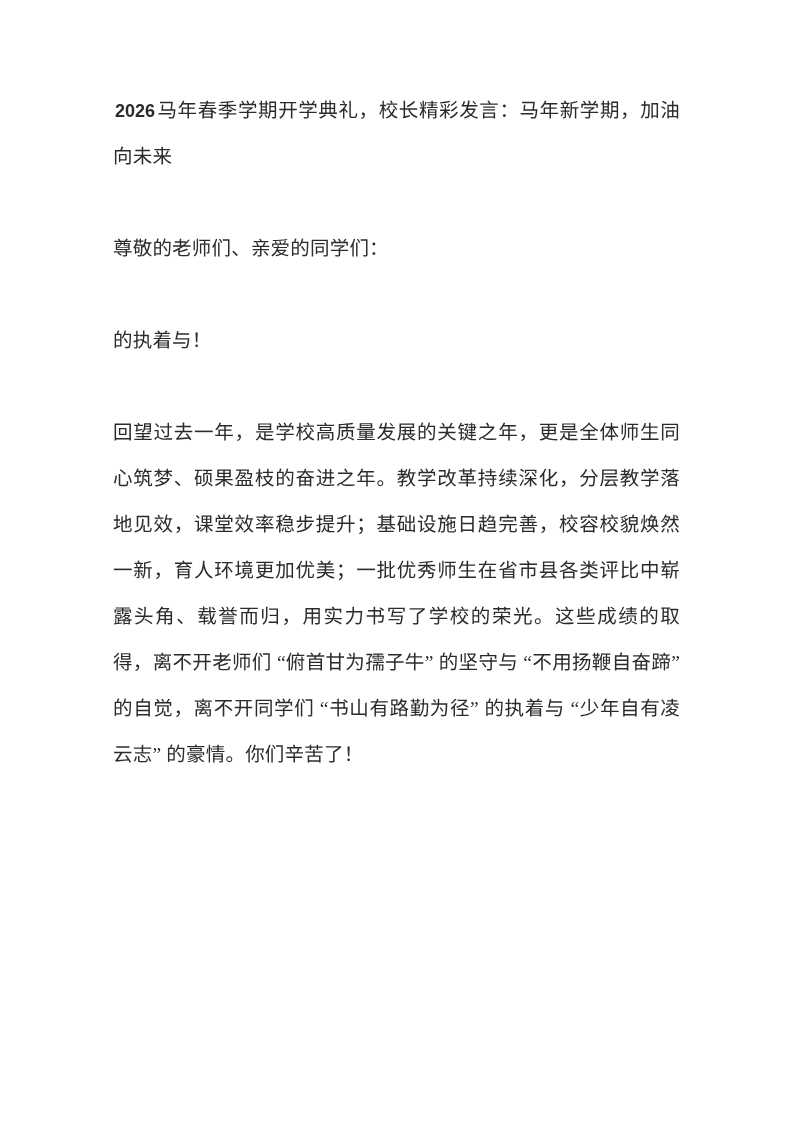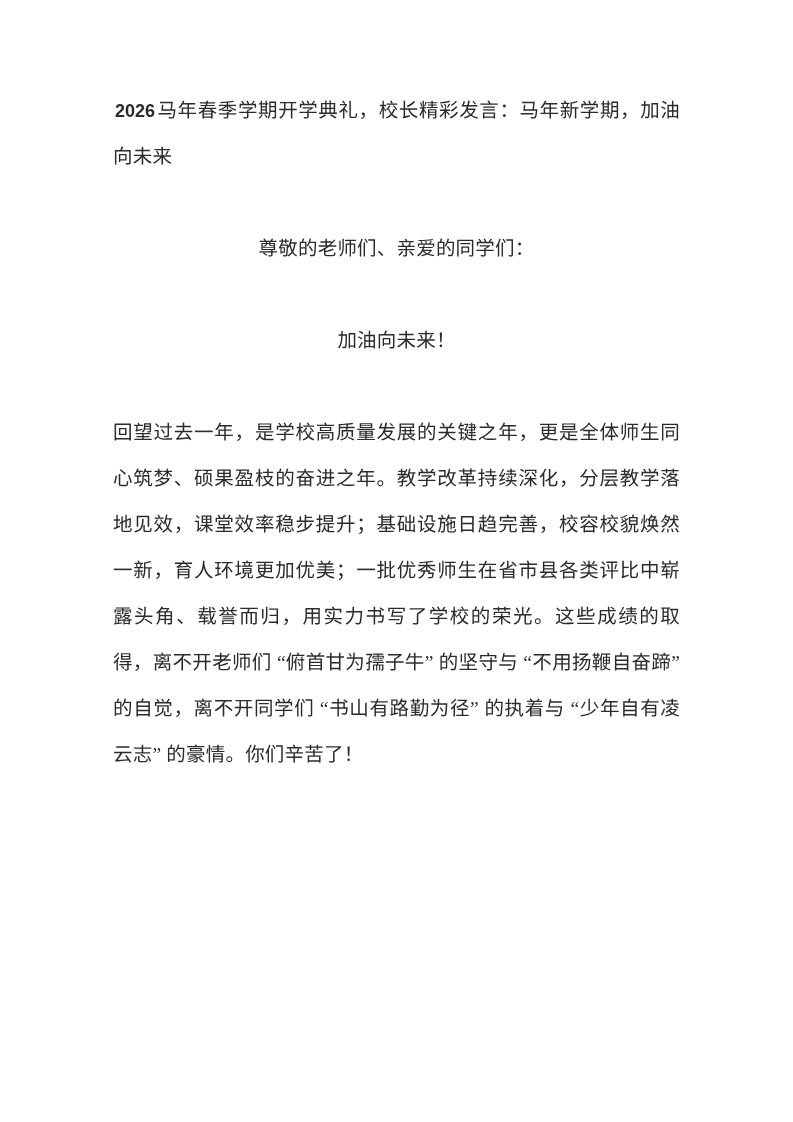--- a/index.html
+++ b/index.html
@@ -60,32 +60,32 @@
   .para .num {
     font-family: "Liberation Sans", "DejaVu Sans", sans-serif;
     font-weight: 700;
     font-size: 18px;
     letter-spacing: 0;
     padding: 0 2px;
   }
 
   
   .para.short {
-    text-align: center;
+    text-align: left;
   }
 </style>
 </head>
 <body>
 
 <div class="page">
   <div class="doc-body">
 
     <p class="para title"><span class="num">2026</span><span>马年春季学期开学典礼，校长精彩发言：马年新学期，加油向未来</span></p>
 
     <p class="para short">尊敬的老师们、亲爱的同学们：</p>
 
-    <p class="para short">加油向未来！</p>
+    <p class="para short">的执着与！</p>
 
 
     <p class="para">回望过去一年，是学校高质量发展的关键之年，更是全体师生同心筑梦、硕果盈枝的奋进之年。教学改革持续深化，分层教学落地见效，课堂效率稳步提升；基础设施日趋完善，校容校貌焕然一新，育人环境更加优美；一批优秀师生在省市县各类评比中崭露头角、载誉而归，用实力书写了学校的荣光。这些成绩的取得，离不开老师们 “俯首甘为孺子牛” 的坚守与 “不用扬鞭自奋蹄” 的自觉，离不开同学们 “书山有路勤为径” 的执着与 “少年自有凌云志” 的豪情。你们辛苦了！</p>
 
   </div>
 </div>
 
 </body></html>

